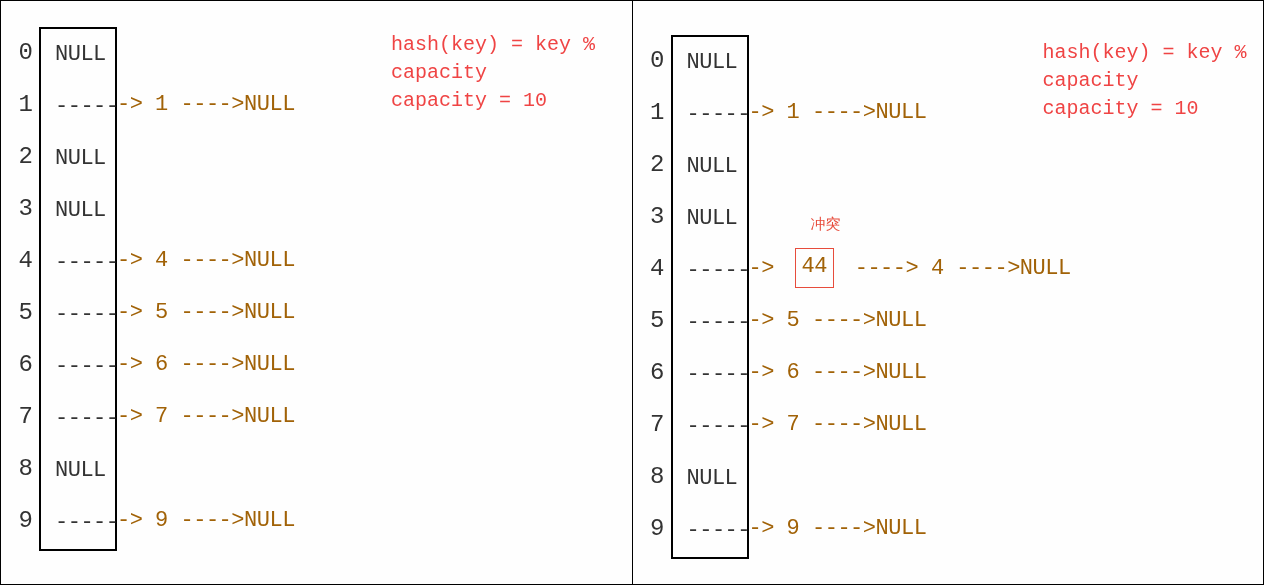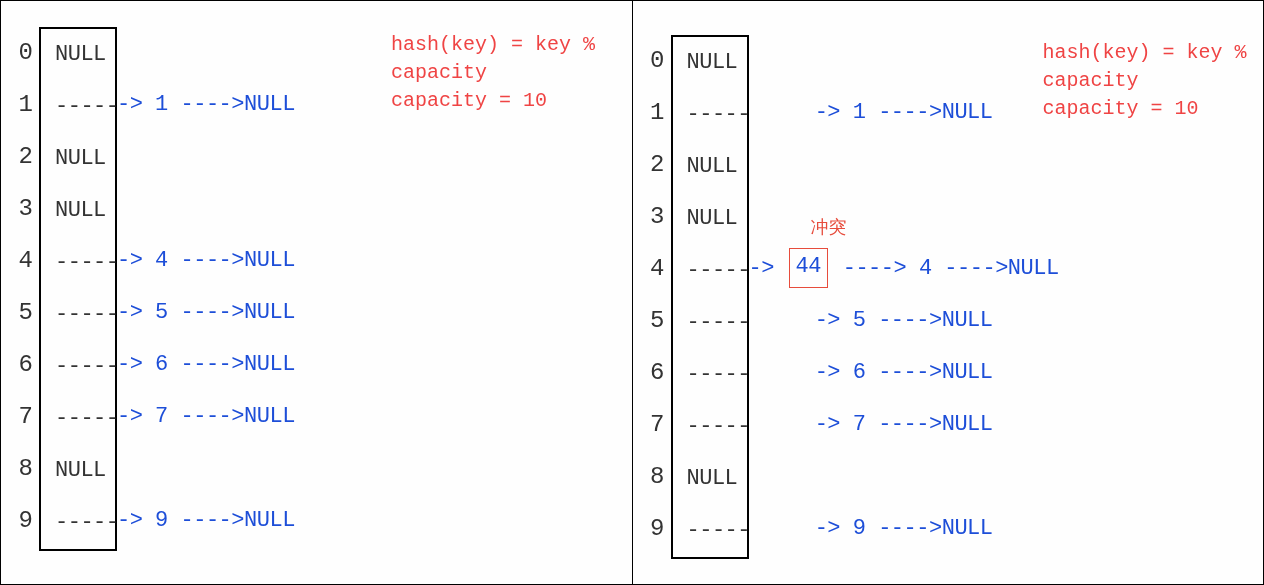--- a/index.html
+++ b/index.html
@@ -58,61 +58,60 @@
       padding-left: 14px;
       white-space: nowrap;
       letter-spacing: -0.5px;
     }
     .chain-col {
       display: inline-block;
       vertical-align: top;
     }
     .chain-cell {
       font-size: 22px;
-      color: #1d4ed8;
+      color: #a16207;
       height: 52px;
       line-height: 52px;
       white-space: nowrap;
       padding-left: 0;
       letter-spacing: -0.5px;
-      text-align: center;
     }
     .formula {
       position: absolute;
       color: #ef4444;
       font-family: "Courier New", monospace;
       font-size: 20px;
       line-height: 28px;
     }
     .left .formula {
       top: 30px;
       left: 390px;
     }
     .right .formula {
       top: 38px;
       left: 410px;
     }
     .collision-label {
       position: absolute;
       color: #e74c3c;
-      font-size: 18px;
+      font-size: 15px;
       font-family: sans-serif;
     }
     .right .collision-label {
       top: 214px;
       left: 178px;
     }
     .box-node {
       display: inline-block;
       border: 1px solid #e74c3c;
       padding: 0 6px;
       line-height: 36px;
       height: 40px;
       vertical-align: middle;
-      margin: 0 2px;
+      margin: 0 8px;
     }
     .right-table {
       margin-top: 14px;
     }
   </style>
 </head>
 <body>
 
 <div class="container">
 

